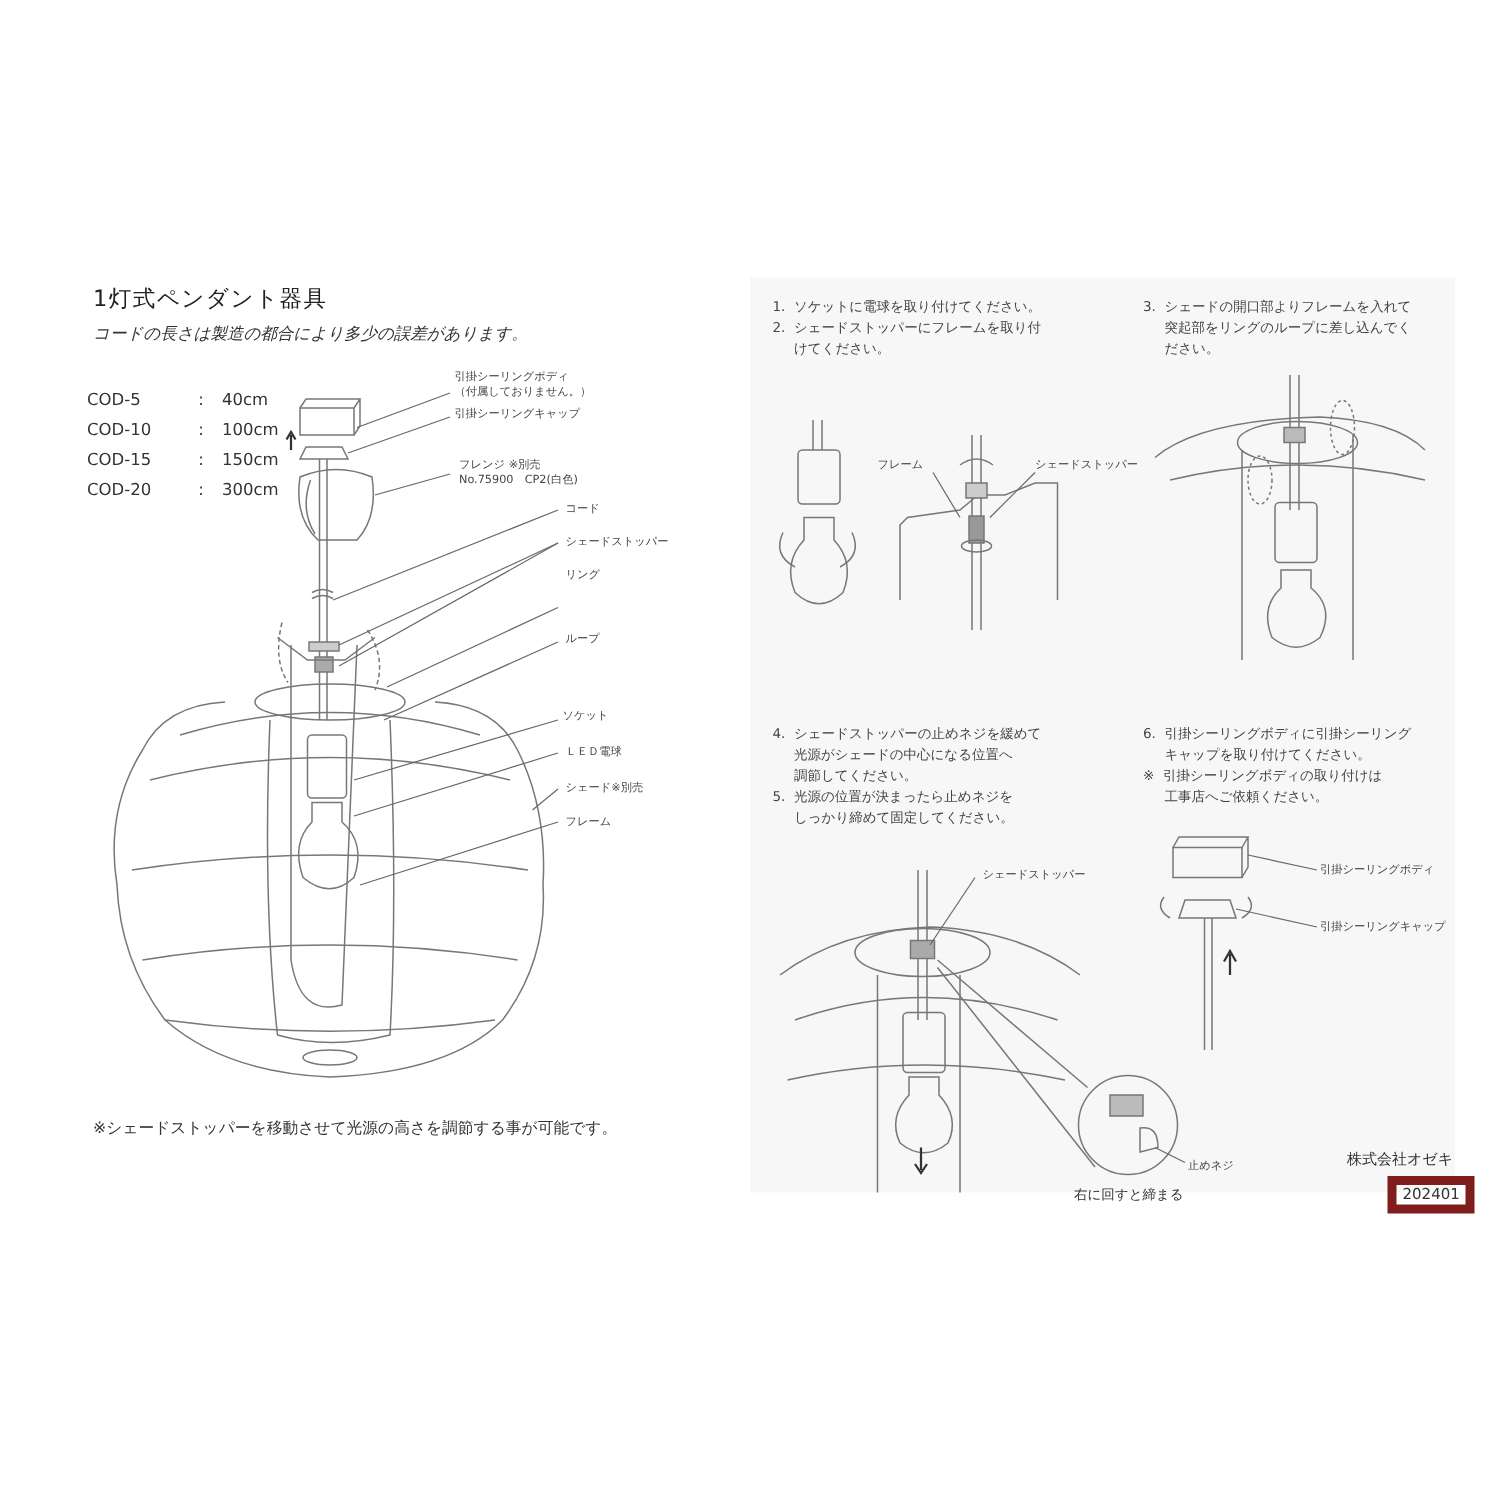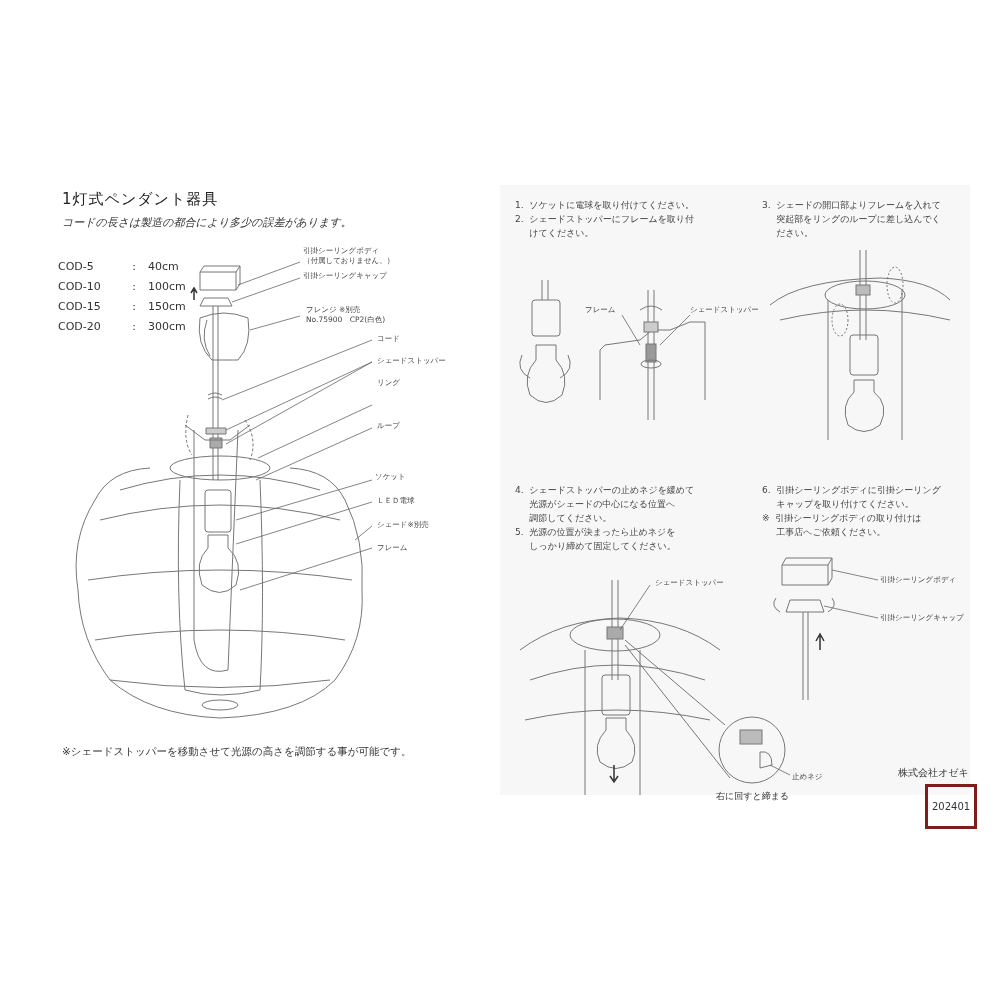--- a/index.html
+++ b/index.html
@@ -10,21 +10,21 @@
   .spec{left:58px;font-size:11px;color:#333;}
   .spec .model{display:inline-block;width:62px;}
   .spec .colon{display:inline-block;width:28px;text-align:center;}
   .spec .len{display:inline-block;width:40px;}
   .label{font-size:7.5px;color:#444;white-space:nowrap;}
   .label2{font-size:7.5px;color:#444;white-space:pre;line-height:10px;}
   .bottom-note{left:62px;top:713px;font-size:10.5px;color:#333;margin-top:32px;}
   .right-page{left:500px;top:185px;width:470px;height:610px;background:#f7f7f7;}
   .step{font-size:9px;color:#444;line-height:14px;white-space:pre;}
   .company{left:898px;top:766px;font-size:10px;color:#333;}
-  .code-box{left:925px;top:784px;font-size:10px;color:#333;border:3px solid #7f1d1d;padding:13px 4px;line-height:13px;}
+  .code-box{left:925px;top:784px;font-size:10px;color:#333;border:6px solid #7f1d1d;padding:0 4px;line-height:13px;}
   svg{position:absolute;left:0;top:0;}
 </style>
 </head>
 <body>
 
 <div class="abs right-page"></div>
 
 <div class="abs title">1灯式ペンダント器具</div>
 <div class="abs note-top">コードの長さは製造の都合により多少の誤差があります。</div>
 

